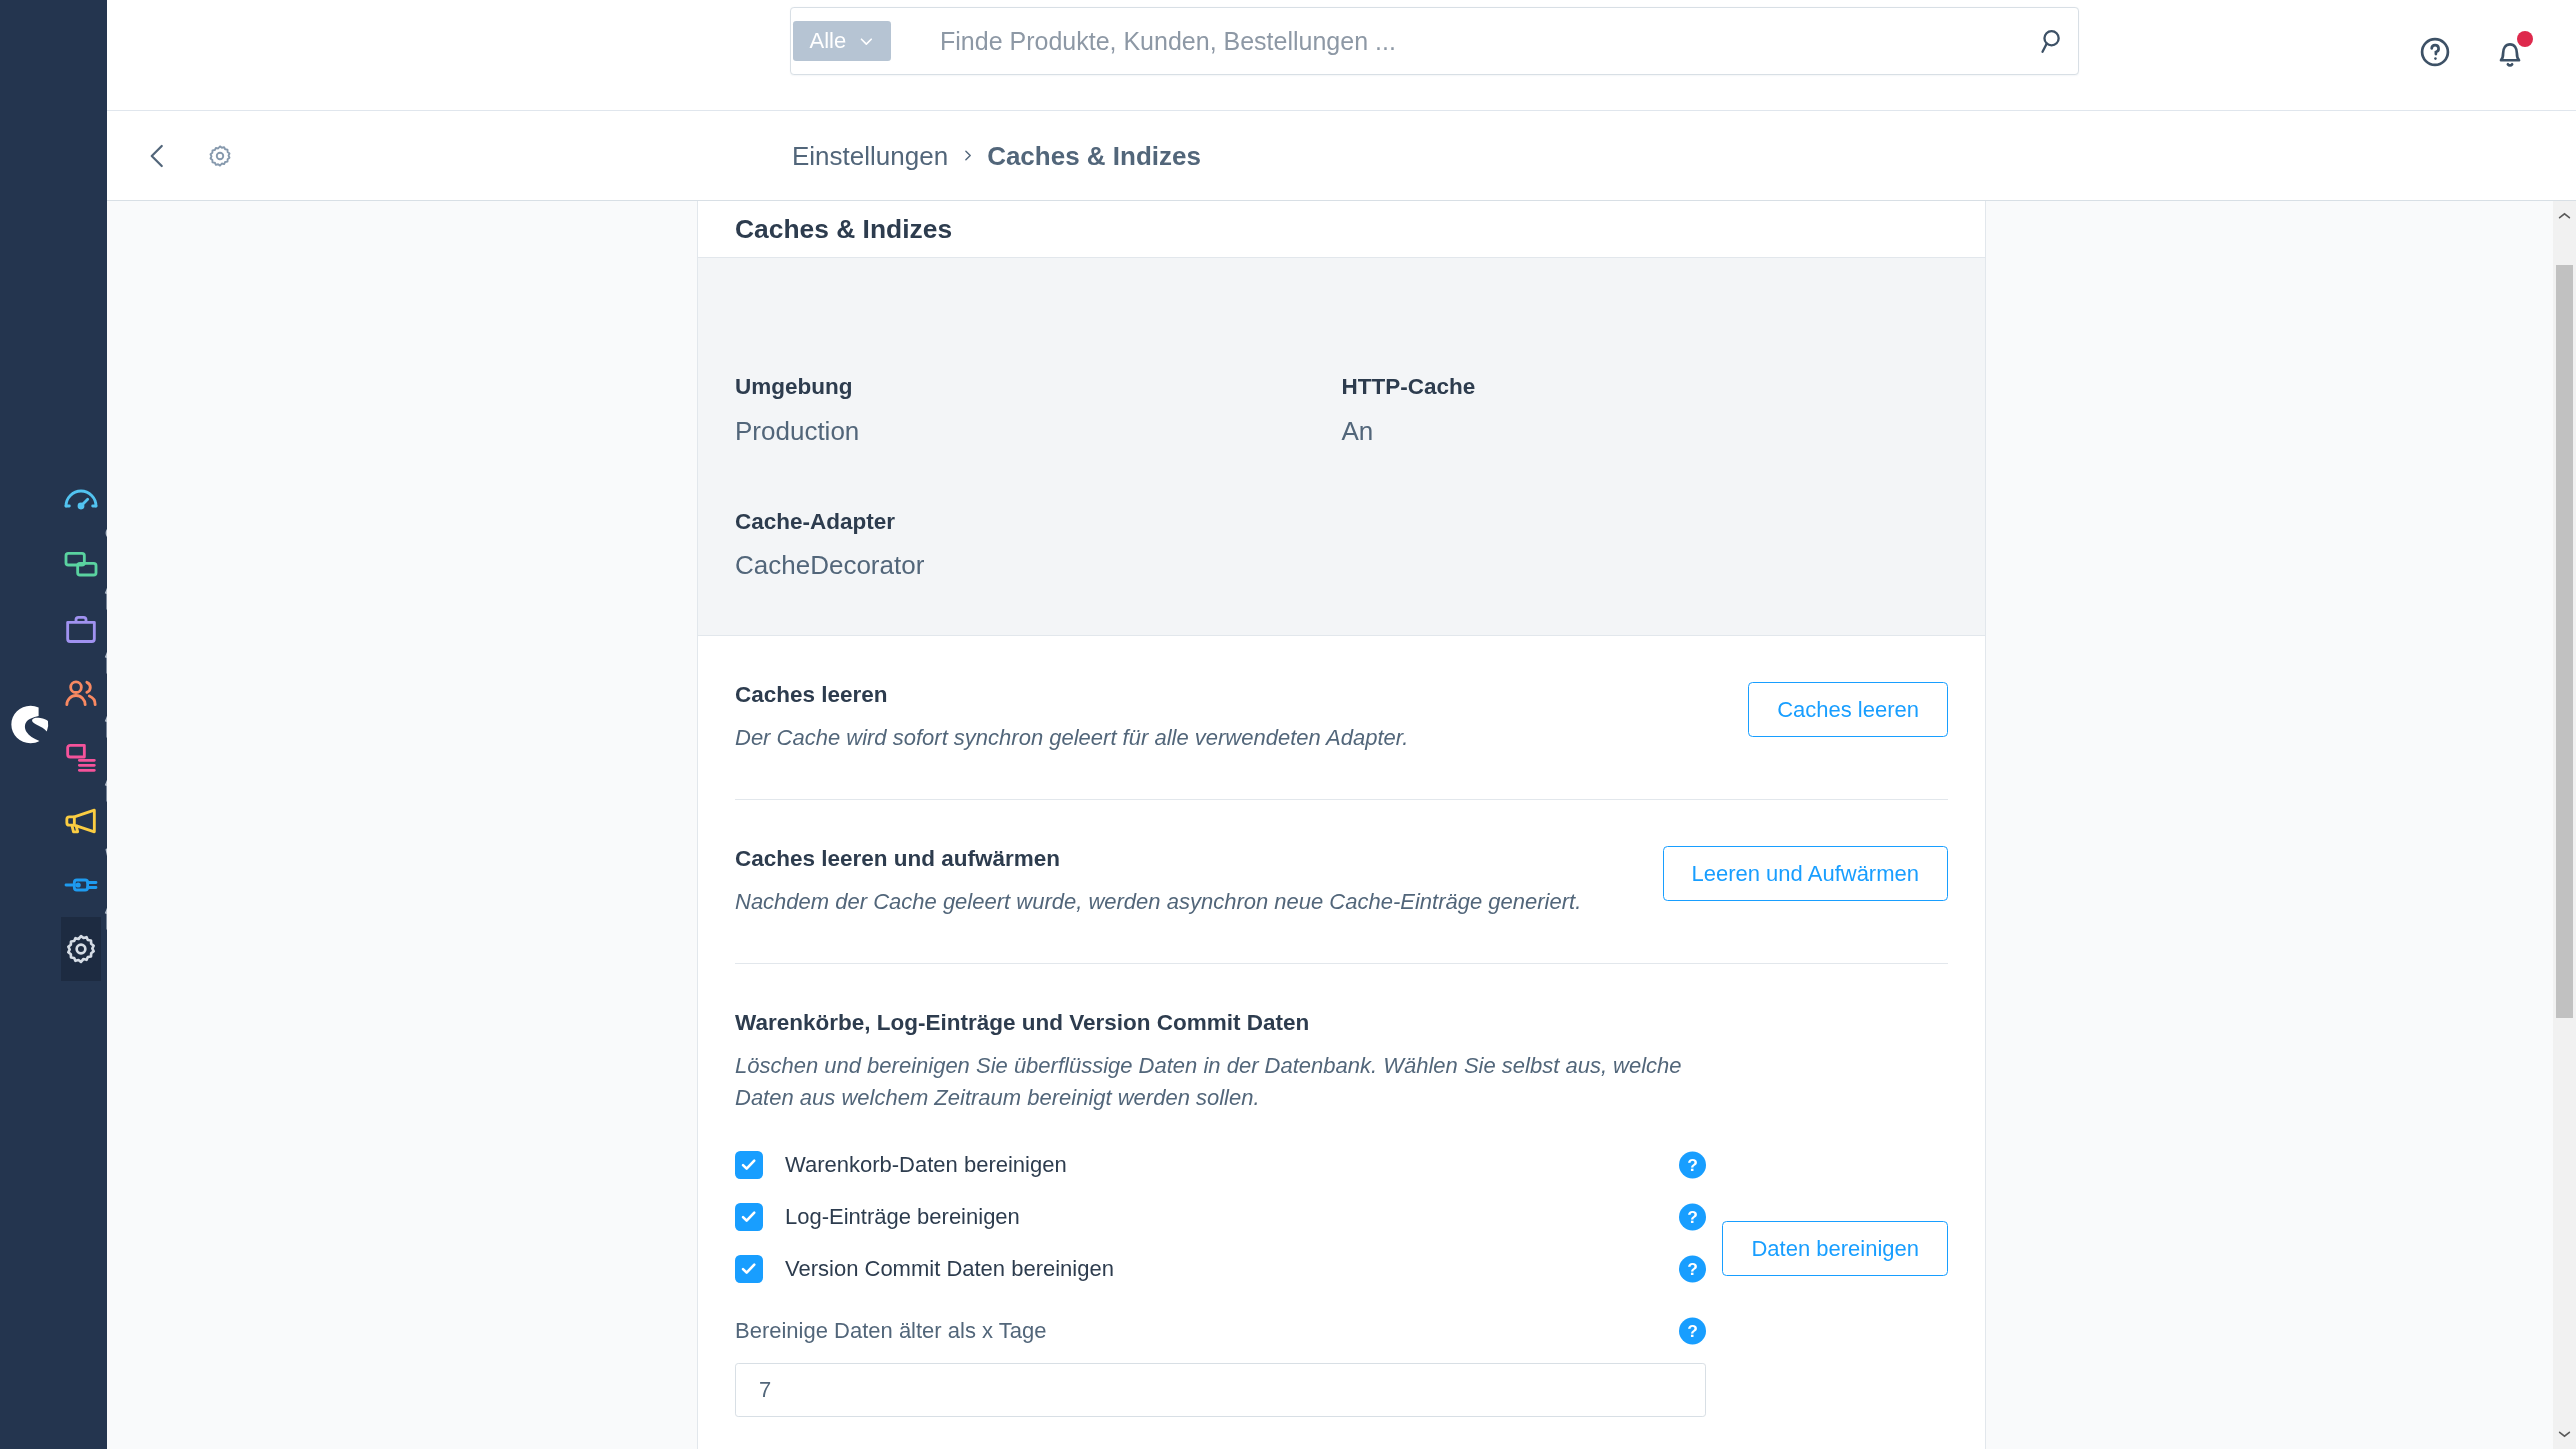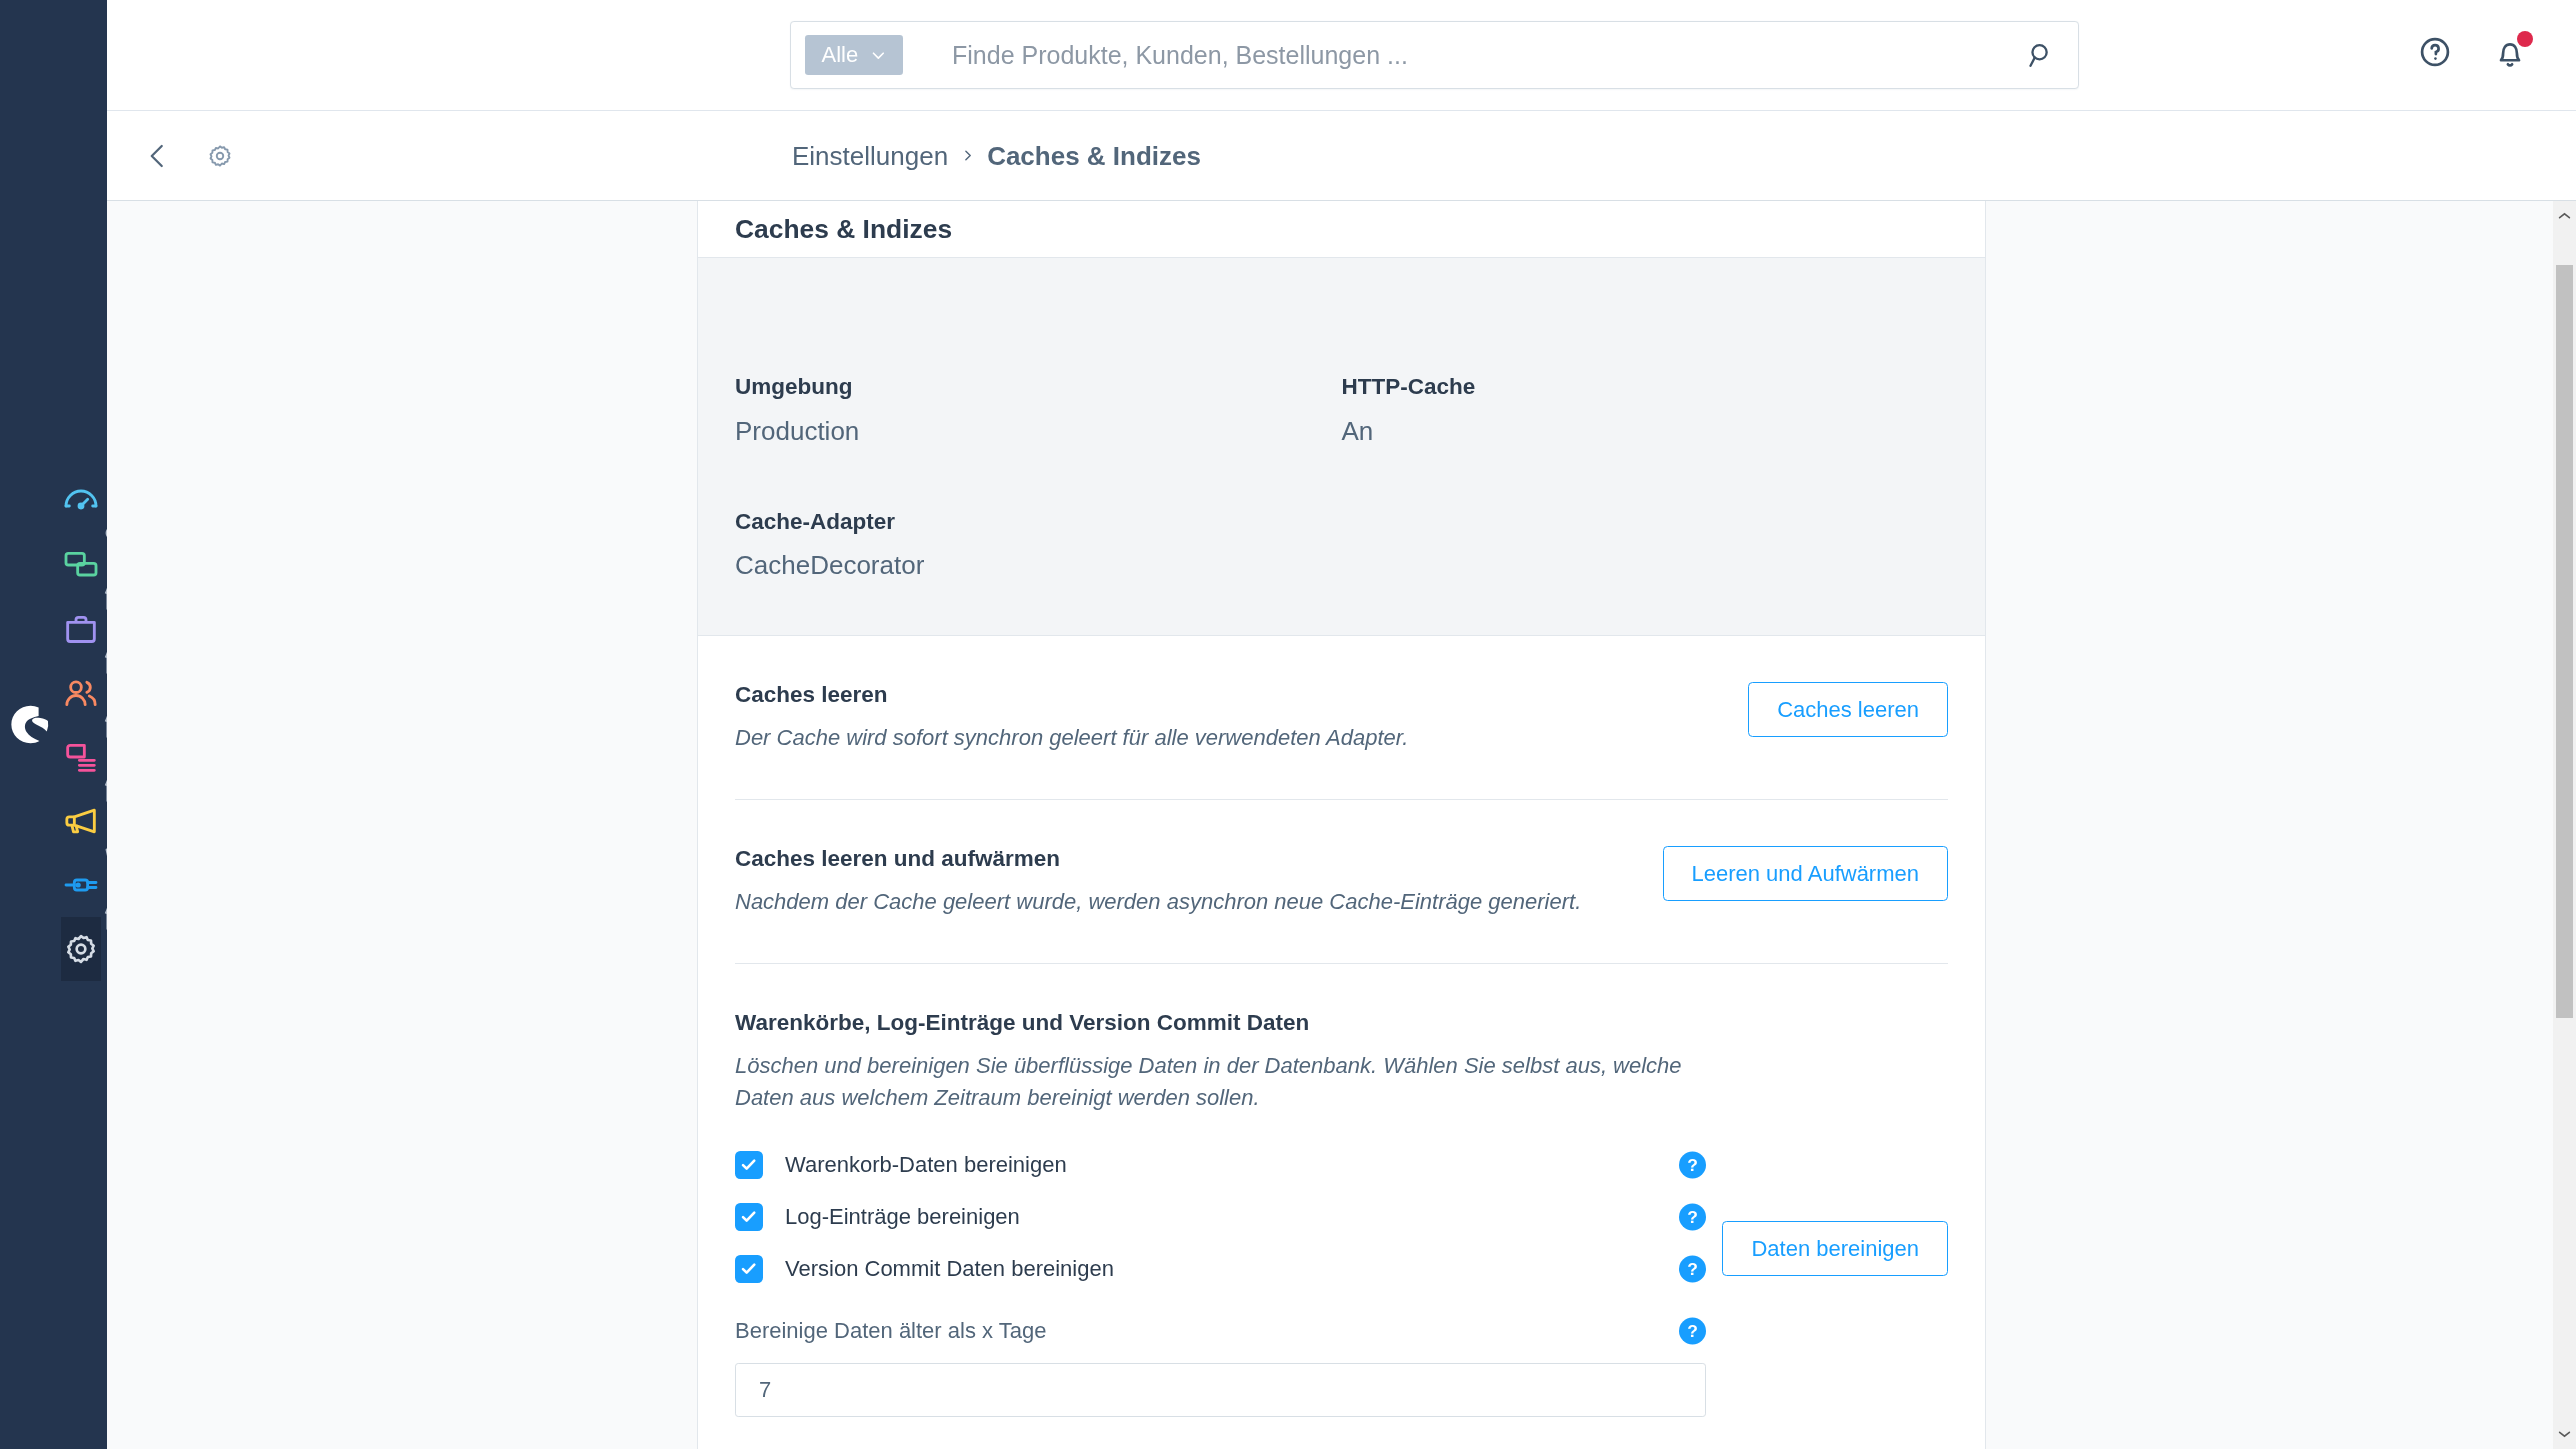--- a/index.html
+++ b/index.html
@@ -52,25 +52,25 @@
   .main { flex: 1; display: flex; flex-direction: column; min-width: 0; position: relative; background:#f9fafb;}
 
   
   .topbar {
     height: 111px; background: #fff;
     border-bottom: 0.6px solid #e0e6ed;
     display: flex; align-items: center;
     position: relative; flex-shrink: 0;
   }
   .search-box {
-    position: absolute; left: 683px; top: 21px;
+    position: absolute; left: 683px; top: 7px;
     width: 1289px; height: 68px;
     border: 0.6px solid #d8dfe5; border-radius: 3.9px;
     background: #fff;
-    display: flex; align-items: center; padding: 0 14px;
+    display: flex; align-items: center; padding: 0 2px;
     box-shadow: 0 0.6px 1.3px rgba(120,140,160,.08);
   }
   .search-scope {
     height: 40px; min-width: 98px;
     background: #b6c4d3; color: #fff;
     border-radius: 3.2px;
     display: flex; align-items: center; justify-content: center; gap: 11.6px;
     font-size: 22px; padding: 0 14px;
   }
   .search-scope .chev { width: 16.7px; height: 16.7px; }

